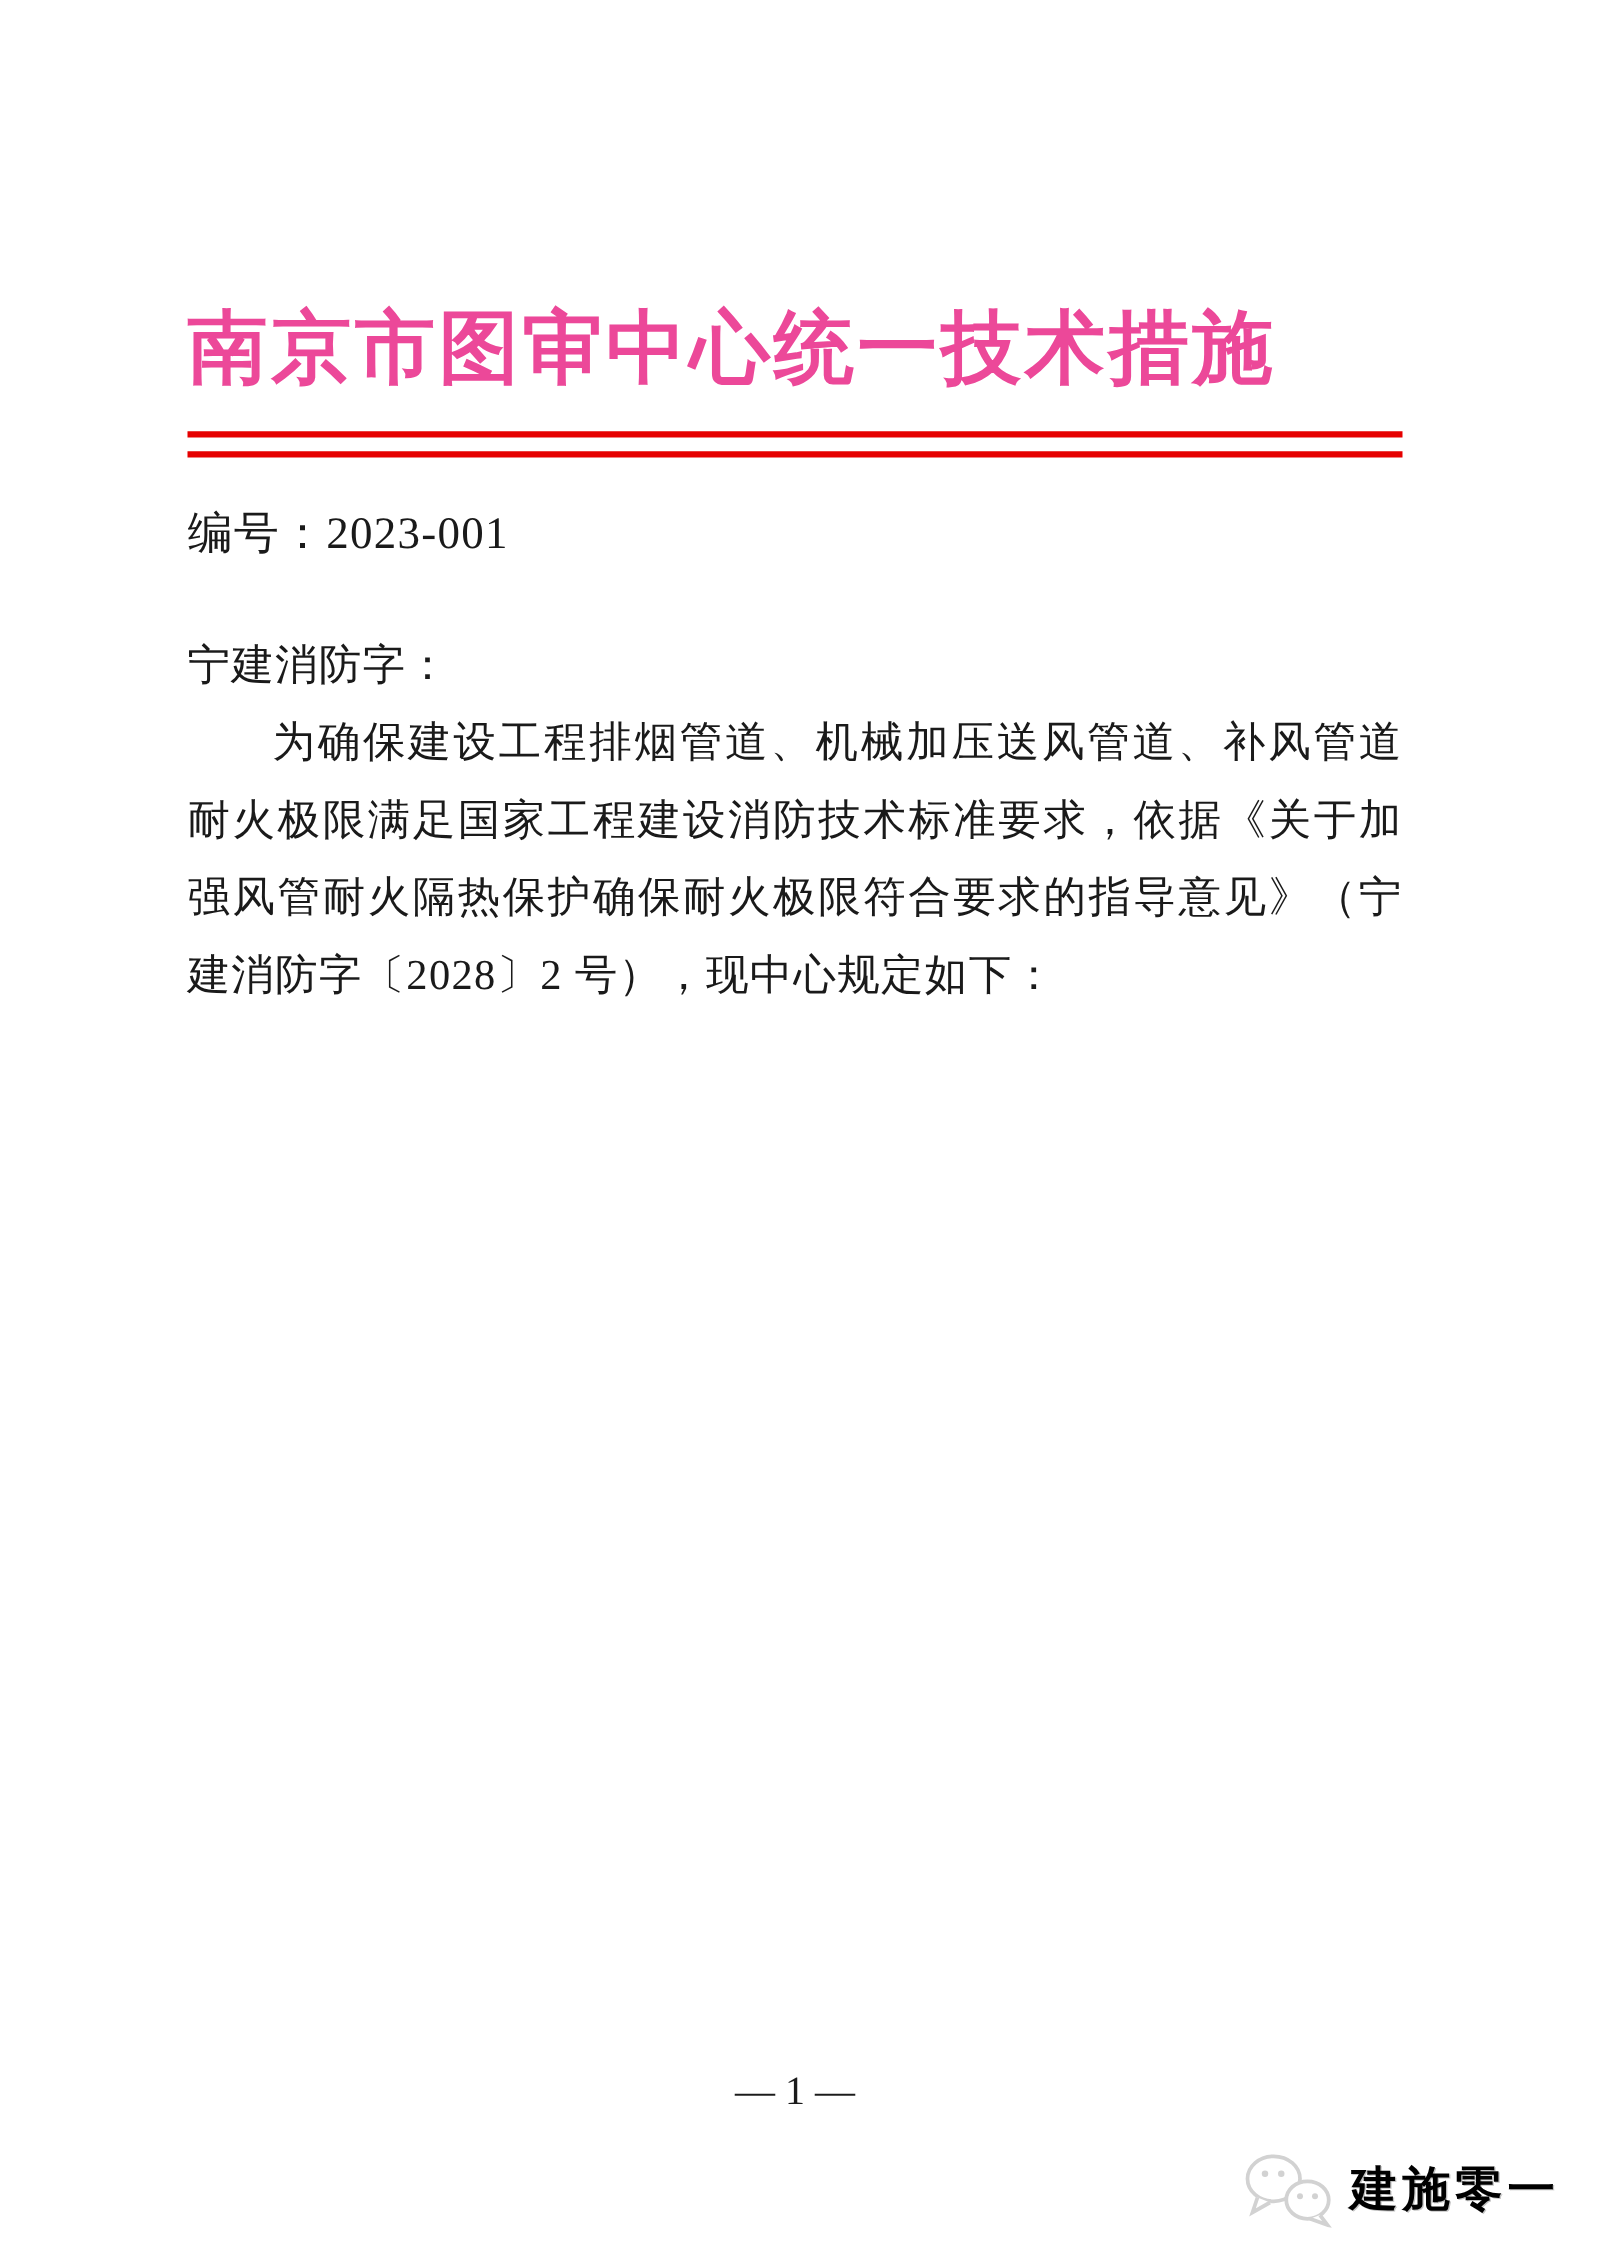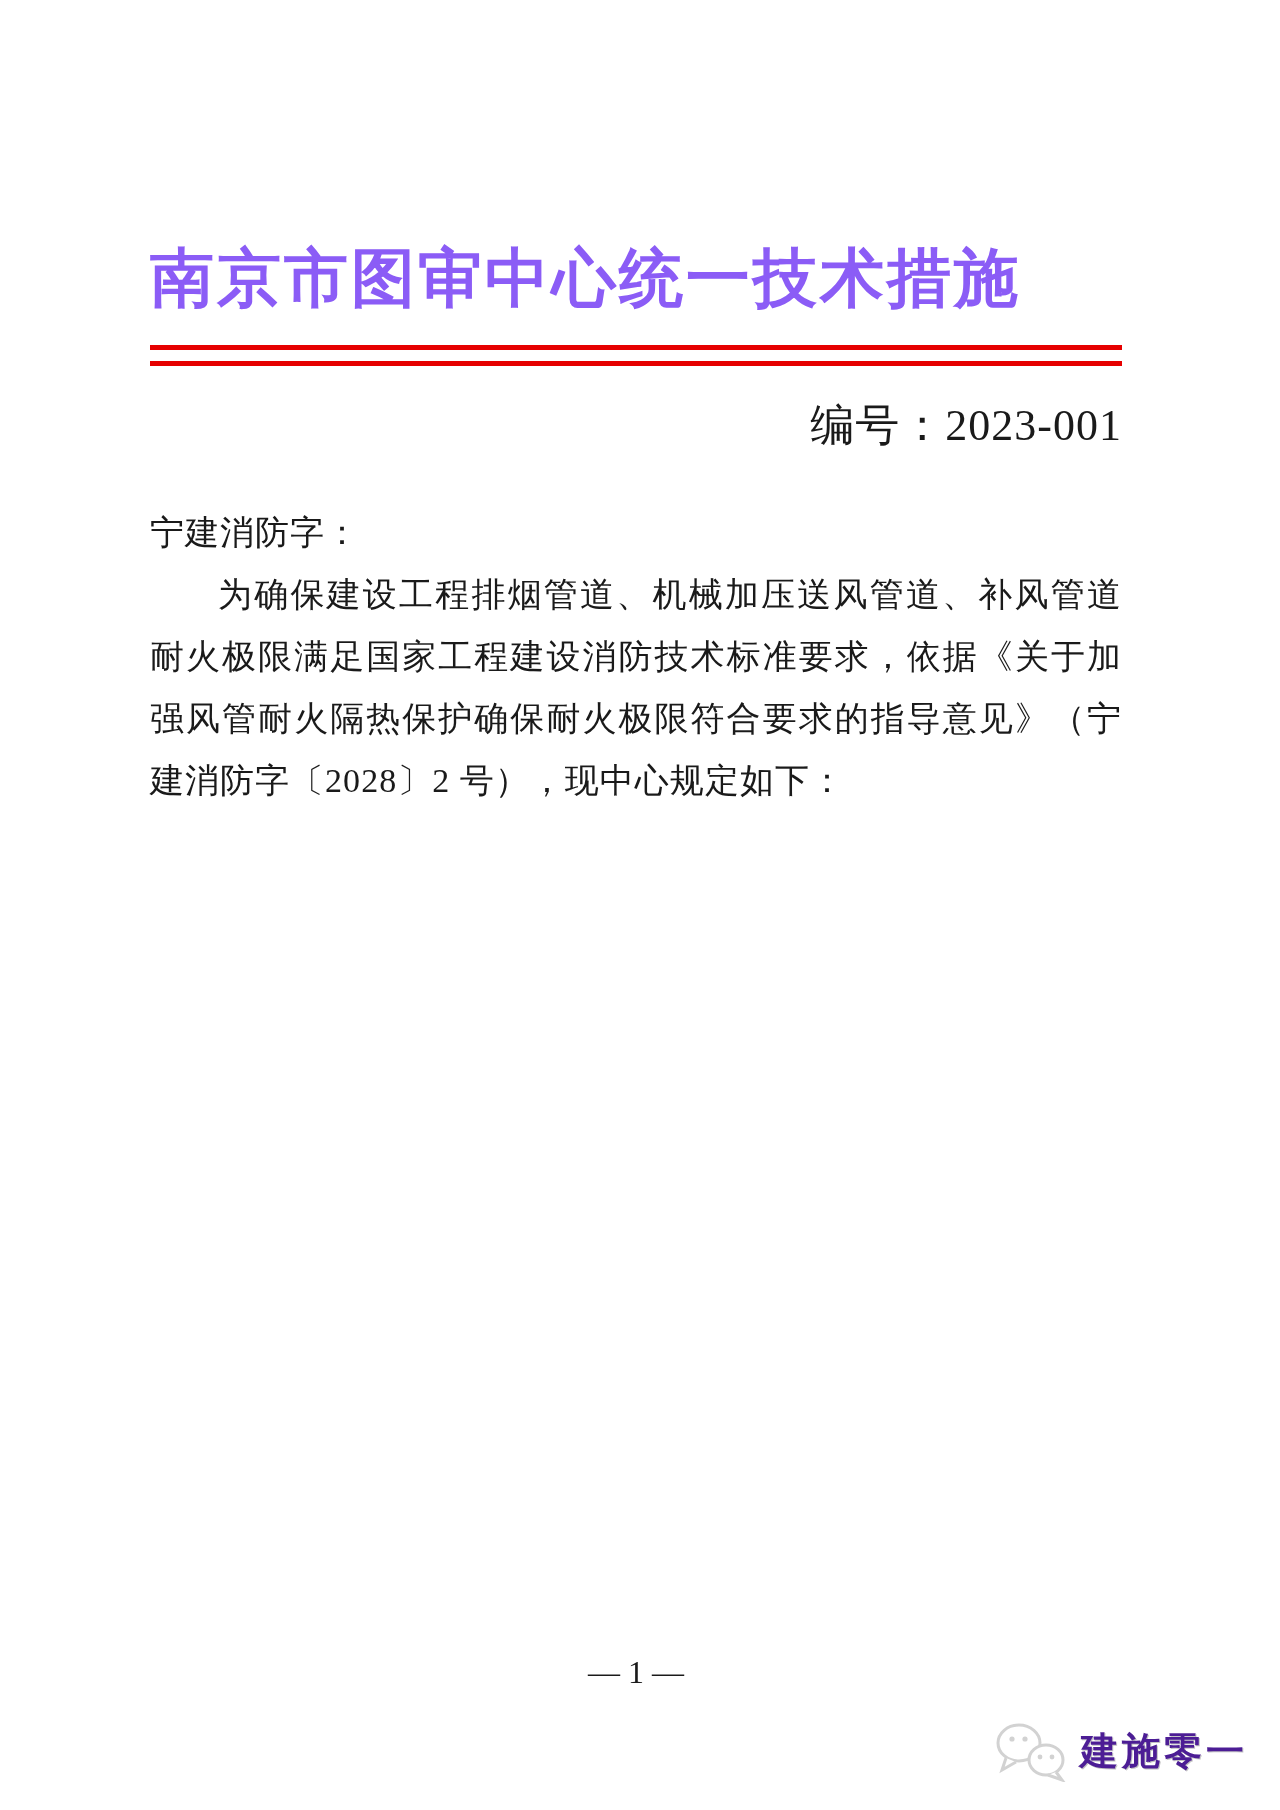--- a/index.html
+++ b/index.html
@@ -35,23 +35,22 @@
   }
   .rule-line {
     height: 5px;
     width: 100%;
   }
   .rule-line + .rule-line {
     margin-top: 11px;
   }
   .doc-number {
     margin-top: 40px;
-    font-size: 44px;
+    font-size: 36px;
     line-height: 40px;
-    text-align: right;
     letter-spacing: 1px;
   }
   .doc-title {
     margin: 44px 0 0 0;
     font-size: 44px;
     line-height: 94px;
     font-weight: bold;
     text-align: center;
     letter-spacing: 2px;
   }
@@ -87,34 +86,34 @@
     display: flex;
     align-items: center;
     gap: 10px;
     user-select: none;
   }
   .watermark-text {
     font-family: "Liberation Sans", sans-serif;
     font-size: 38px;
     font-weight: bold;
     letter-spacing: 4px;
-    color: #4c1d95;
+    color: #000000;
     text-shadow: 1px 1px 0 #c4c4c4;
   }
   .wechat-icon svg {
     display: block;
   }
 </style>
 </head>
 <body>
 
 <div class="page">
   <div class="content">
 
-    <h1 class="red-title red-accent" style="color: #8b5cf6;">南京市图审中心统一技术措施</h1>
+    <h1 class="red-title red-accent" style="color: #ec4899;">南京市图审中心统一技术措施</h1>
 
     <div class="double-rule">
       <div class="rule-line red-bg" style="background: rgb(230, 0, 0);"></div>
       <div class="rule-line red-bg" style="background: rgb(230, 0, 0);"></div>
     </div>
 
     <div class="doc-number">编号：2023-001</div>
 
 
     <div class="body-text">

